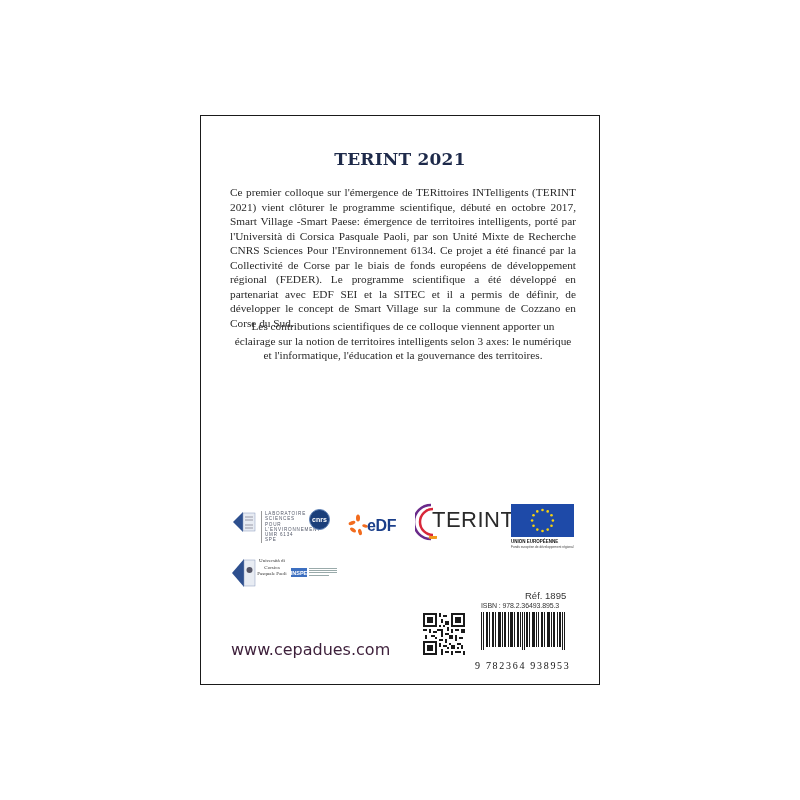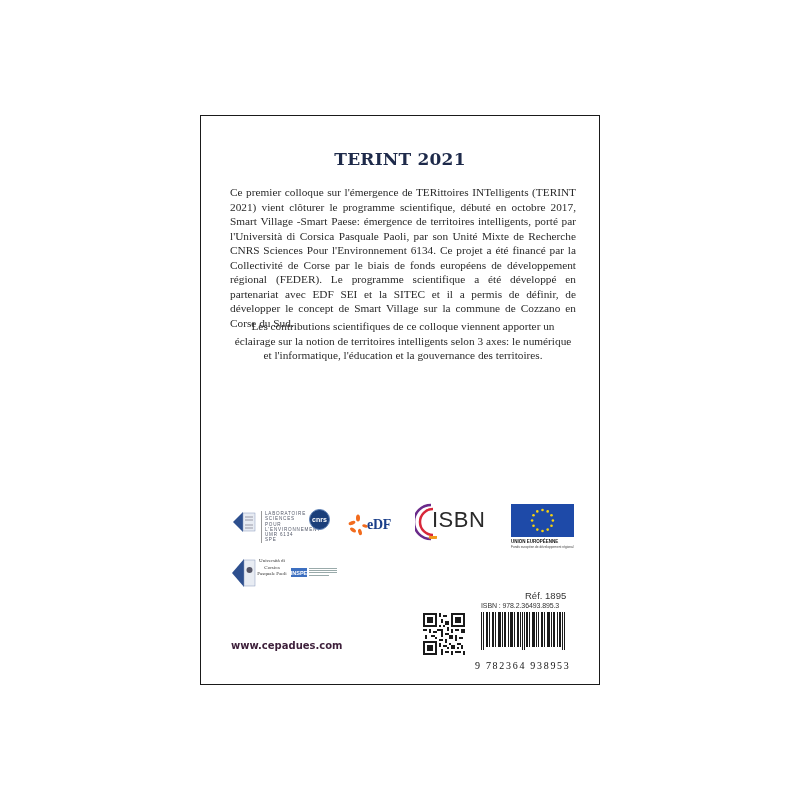--- a/index.html
+++ b/index.html
@@ -45,21 +45,21 @@
     .cnrs {
       position: absolute; left: 78px; top: 3px; width: 21px; height: 21px;
       border-radius: 50%; background: #1b3f7a; color: #fff;
       font-family: "Liberation Sans", sans-serif; font-size: 7px; font-weight: bold;
       display: flex; align-items: center; justify-content: center;
       border: 1px solid #5c7fb5;
     }
     .edf-logo { left: 147px; top: 398px; width: 50px; height: 22px; }
     .edf-text {
       position: absolute; left: 19px; top: 3px;
-      font-family: Liberation Serif, serif; font-size: 14px; font-weight: bold;
+      font-family: Liberation Sans, sans-serif; font-size: 16px; font-weight: bold;
       color: #1b3f8a; letter-spacing: -0.3px;
     }
     .sitec-logo { left: 214px; top: 385px; width: 90px; height: 42px; }
     .sitec-text {
       position: absolute; left: 17px; top: 6px;
       font-family: "Liberation Sans", sans-serif; font-size: 22px; font-weight: normal;
       color: #2a2a2a; letter-spacing: 0.5px;
     }
     .eu-logo { left: 310px; top: 388px; width: 68px; height: 50px; }
     .eu-flag {
@@ -110,21 +110,21 @@
       position: absolute; left: 280px; top: 496px; width: 84px; height: 38px;
     }
     .barcode-digits {
       position: absolute; left: 274px; top: 532px;
       font-family: Liberation Serif, serif; font-size: 10px; color: #111;
       letter-spacing: 1.7px;
       margin-top: 12px;
     }
     .website {
       position: absolute; left: 30px; top: 524px;
-      font-family: "DejaVu Sans", sans-serif; font-size: 10px; font-weight: bold;
+      font-family: "DejaVu Sans", sans-serif; font-size: 16px; font-weight: normal;
       color: #3d1f3a;
     }
   </style>
 </head>
 <body>
 
 <div class="cover">
 
   <div class="title">TERINT 2021</div>
 
@@ -156,21 +156,21 @@
     </svg>
     <span class="edf-text">eDF</span>
   </div>
 
   <div class="logo sitec-logo">
     <svg width="22" height="42" viewBox="0 0 22 42" style="position:absolute;left:0;top:0;">
       <path d="M16 4 A 16 16 0 0 0 16 38" stroke="#6a2a8a" stroke-width="2.5" fill="none"></path>
       <path d="M18 8 A 12 12 0 0 0 18 34" stroke="#d8283a" stroke-width="2.5" fill="none"></path>
       <path d="M14 36 A 18 18 0 0 0 30 32" stroke="#f29a1d" stroke-width="3" fill="none"></path>
     </svg>
-    <span class="sitec-text">ISBN</span>
+    <span class="sitec-text">TERINT</span>
   </div>
 
   <div class="logo eu-logo">
     <div class="eu-flag">
       <svg width="63" height="33" viewBox="0 0 63 33">
         <g fill="#f7d20f">
           <circle cx="31.5" cy="6" r="1.3"></circle>
           <circle cx="36.7" cy="7.4" r="1.3"></circle>
           <circle cx="40.5" cy="11.2" r="1.3"></circle>
           <circle cx="41.9" cy="16.5" r="1.3"></circle>

